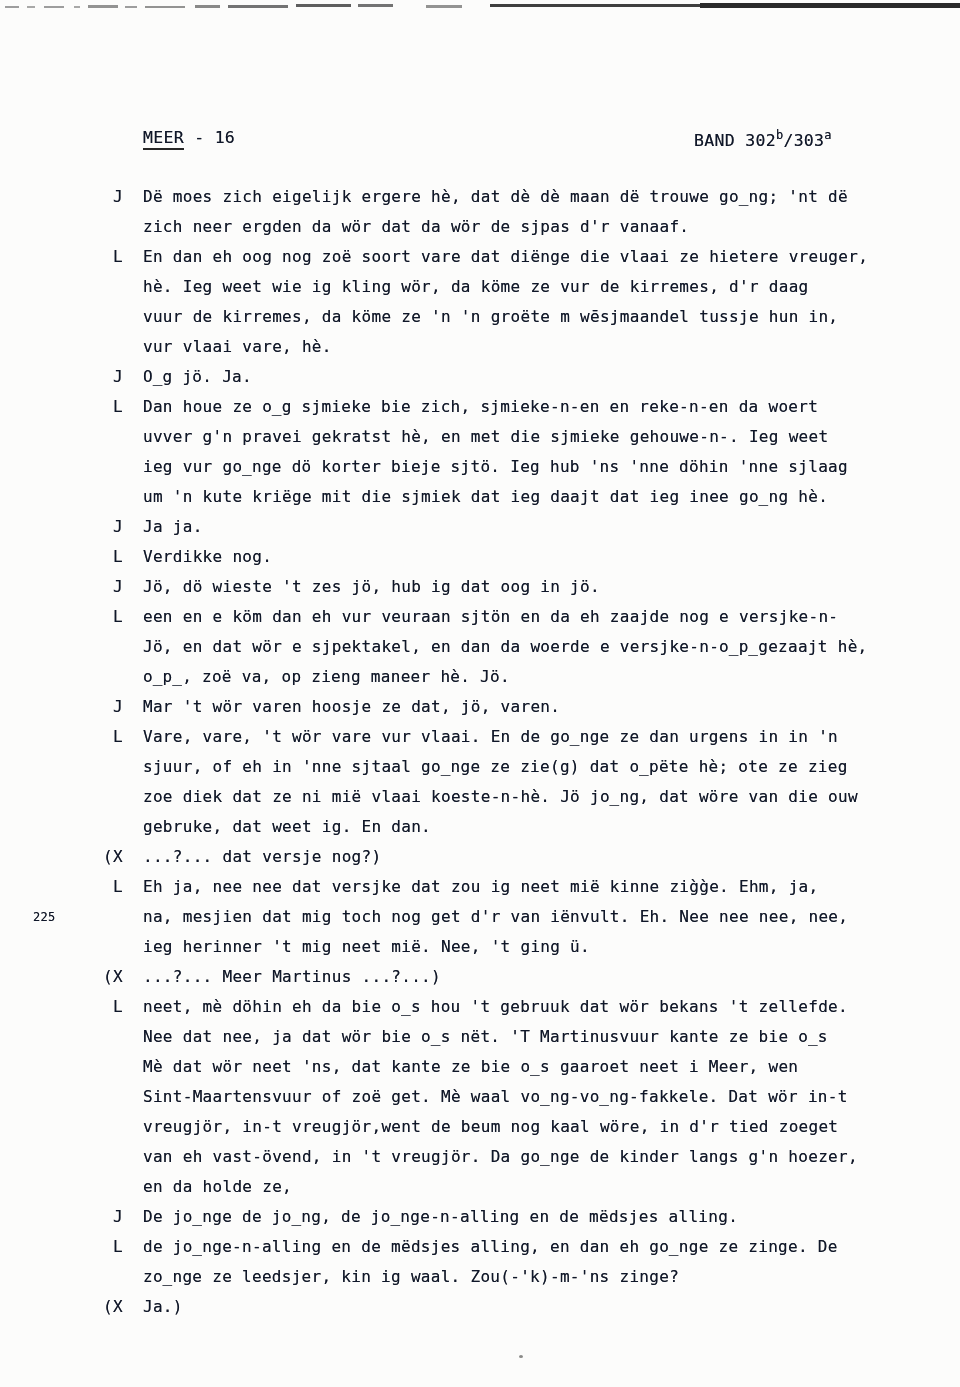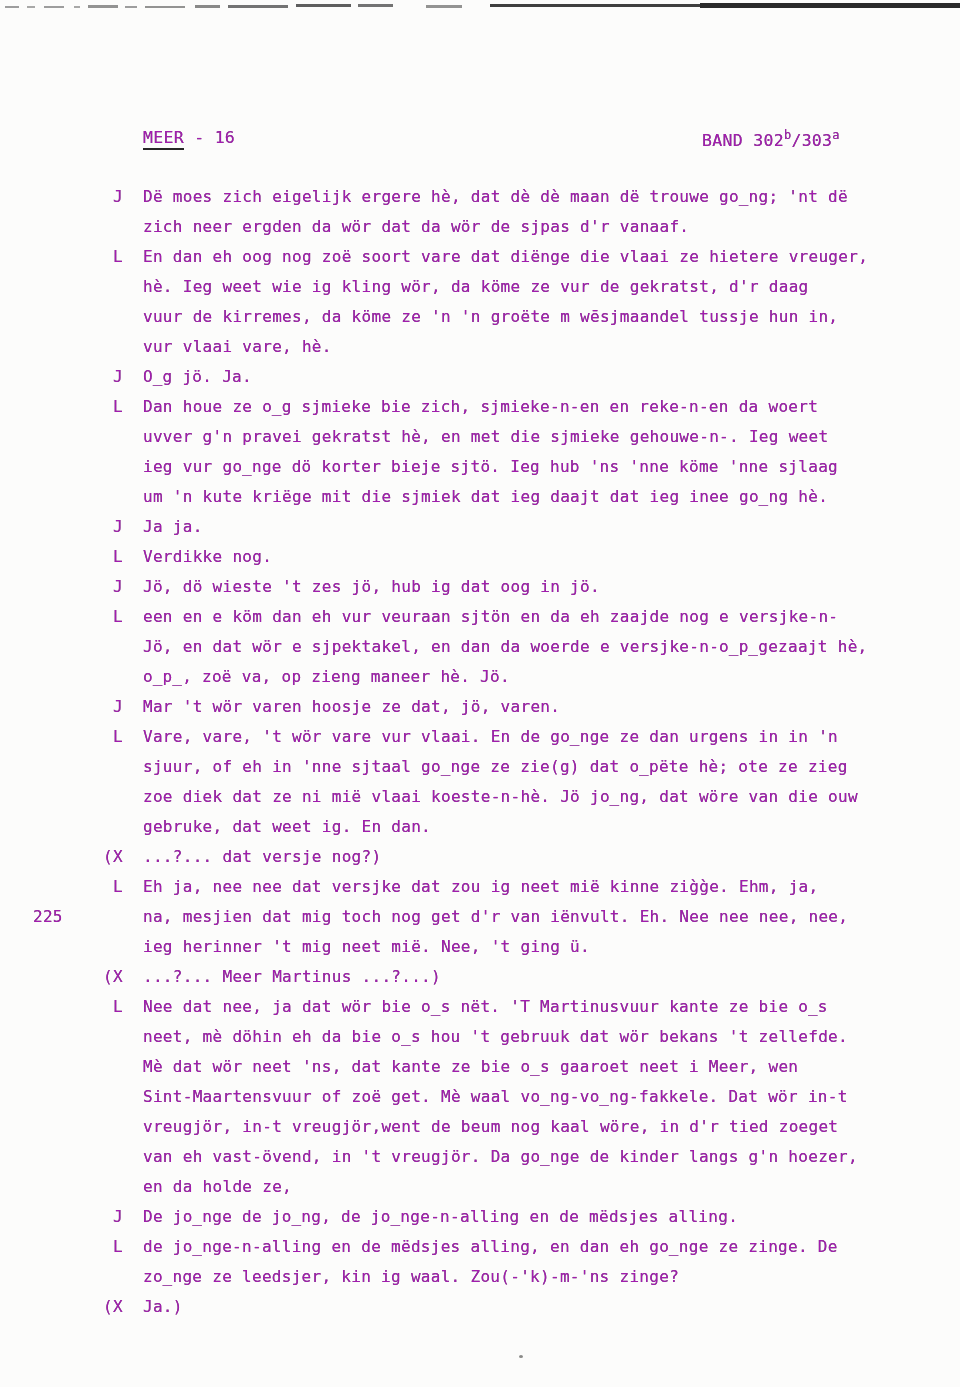--- a/index.html
+++ b/index.html
@@ -13,40 +13,40 @@
     overflow:hidden;
   }
   .ink { text-shadow:0 0 0.6px rgba(25,25,25,0.65); letter-spacing:0.3px; }
 
   
   .artifact { position:absolute; background:#2a2a2a; }
 
   
   .header-left { position:absolute; left:143px; top:128px; font-size:16.5px; white-space:pre; }
   .doc-code { border-bottom:2.5px solid #262626; padding-bottom:1px; }
-  .header-right { position:absolute; left:694px; top:128px; font-size:16.5px; white-space:pre;margin-left:8px; }
+  .header-right { position:absolute; left:694px; top:128px; font-size:16.5px; white-space:pre; }
   .sup { font-size:12px; vertical-align:7px; }
 
   
-  .margin-num { position:absolute; left:33px; top:902px; height:30px; line-height:30px; font-size:16px; }
+  .margin-num { position:absolute; left:33px; top:902px; height:30px; line-height:30px; font-size:12px; }
 
   
   .transcript { position:absolute; left:103px; top:182px; width:800px; font-size:16px; }
   .para { display:flex; align-items:flex-start; }
   .speaker { width:40px; flex:0 0 40px; height:30px; line-height:30px; white-space:pre; padding-left:10px; box-sizing:border-box; }
   .speaker.paren { padding-left:0; }
   .lines { flex:1; min-width:0; }
   .tline { height:30px; line-height:30px; white-space:pre; }
 
   .dot { position:absolute; border-radius:50%; background:#8a8a88; }
 </style>
 </head>
 <body>
 
-<div class="page ink" style="background: rgb(252, 252, 251); color: #a21caf;">
+<div class="page ink" style="background: rgb(252, 252, 251); color: #0f172a;">
 
   <div class="artifact" style="left:5px;top:6px;width:14px;height:2px;opacity:.45"></div>
   <div class="artifact" style="left:27px;top:6px;width:8px;height:2px;opacity:.4"></div>
   <div class="artifact" style="left:44px;top:6px;width:20px;height:2px;opacity:.45"></div>
   <div class="artifact" style="left:74px;top:6px;width:6px;height:2px;opacity:.4"></div>
   <div class="artifact" style="left:88px;top:5px;width:30px;height:3px;opacity:.5"></div>
   <div class="artifact" style="left:125px;top:6px;width:12px;height:2px;opacity:.45"></div>
   <div class="artifact" style="left:145px;top:6px;width:40px;height:2px;opacity:.5"></div>
   <div class="artifact" style="left:195px;top:5px;width:25px;height:3px;opacity:.55"></div>
   <div class="artifact" style="left:228px;top:5px;width:60px;height:3px;opacity:.65"></div>
@@ -68,37 +68,37 @@
         <div class="speaker">J</div>
         <div class="lines">
           <div class="tline">Dë moes zich eigelijk ergere hè, dat dè dè maan dë trouwe go̲ng; 'nt dë</div>
           <div class="tline">zich neer ergden da wör dat da wör de sjpas d'r vanaaf.</div>
         </div>
       </div>
       <div class="para">
         <div class="speaker">L</div>
         <div class="lines">
           <div class="tline">En dan eh oog nog zoë soort vare dat diënge die vlaai ze hietere vreuger,</div>
-          <div class="tline">hè. Ieg weet wie ig kling wör, da köme ze vur de gekratst, d'r daag</div>
+          <div class="tline">hè. Ieg weet wie ig kling wör, da köme ze vur de kirremes, d'r daag</div>
           <div class="tline">vuur de kirremes, da köme ze 'n 'n groëte m wēsjmaandel tussje hun in,</div>
           <div class="tline">vur vlaai vare, hè.</div>
         </div>
       </div>
       <div class="para">
         <div class="speaker">J</div>
         <div class="lines">
           <div class="tline">O̲g jö. Ja.</div>
         </div>
       </div>
       <div class="para">
         <div class="speaker">L</div>
         <div class="lines">
           <div class="tline">Dan houe ze o̲g sjmieke bie zich, sjmieke-n-en en reke-n-en da woert</div>
           <div class="tline">uvver g'n pravei gekratst hè, en met die sjmieke gehouwe-n-. Ieg weet</div>
-          <div class="tline">ieg vur go̲nge dö korter bieje sjtö. Ieg hub 'ns 'nne köme 'nne sjlaag</div>
+          <div class="tline">ieg vur go̲nge dö korter bieje sjtö. Ieg hub 'ns 'nne döhin 'nne sjlaag</div>
           <div class="tline">um 'n kute kriëge mit die sjmiek dat ieg daajt dat ieg inee go̲ng hè.</div>
         </div>
       </div>
       <div class="para">
         <div class="speaker">J</div>
         <div class="lines">
           <div class="tline">Ja ja.</div>
         </div>
       </div>
       <div class="para">
@@ -152,22 +152,22 @@
       </div>
       <div class="para">
         <div class="speaker paren">(X</div>
         <div class="lines">
           <div class="tline">...?... Meer Martinus ...?...)</div>
         </div>
       </div>
       <div class="para">
         <div class="speaker">L</div>
         <div class="lines">
+          <div class="tline">neet, mè döhin eh da bie o̲s hou 't gebruuk dat wör bekans 't zellefde.</div>
           <div class="tline">Nee dat nee, ja dat wör bie o̲s nët. 'T Martinusvuur kante ze bie o̲s</div>
-          <div class="tline">neet, mè döhin eh da bie o̲s hou 't gebruuk dat wör bekans 't zellefde.</div>
           <div class="tline">Mè dat wör neet 'ns, dat kante ze bie o̲s gaaroet neet i Meer, wen</div>
           <div class="tline">Sint-Maartensvuur of zoë get. Mè waal vo̲ng-vo̲ng-fakkele. Dat wör in-t</div>
           <div class="tline">vreugjör, in-t vreugjör,went de beum nog kaal wöre, in d'r tied zoeget</div>
           <div class="tline">van eh vast-övend, in 't vreugjör. Da go̲nge de kinder langs g'n hoezer,</div>
           <div class="tline">en da holde ze,</div>
         </div>
       </div>
       <div class="para">
         <div class="speaker">J</div>
         <div class="lines">

